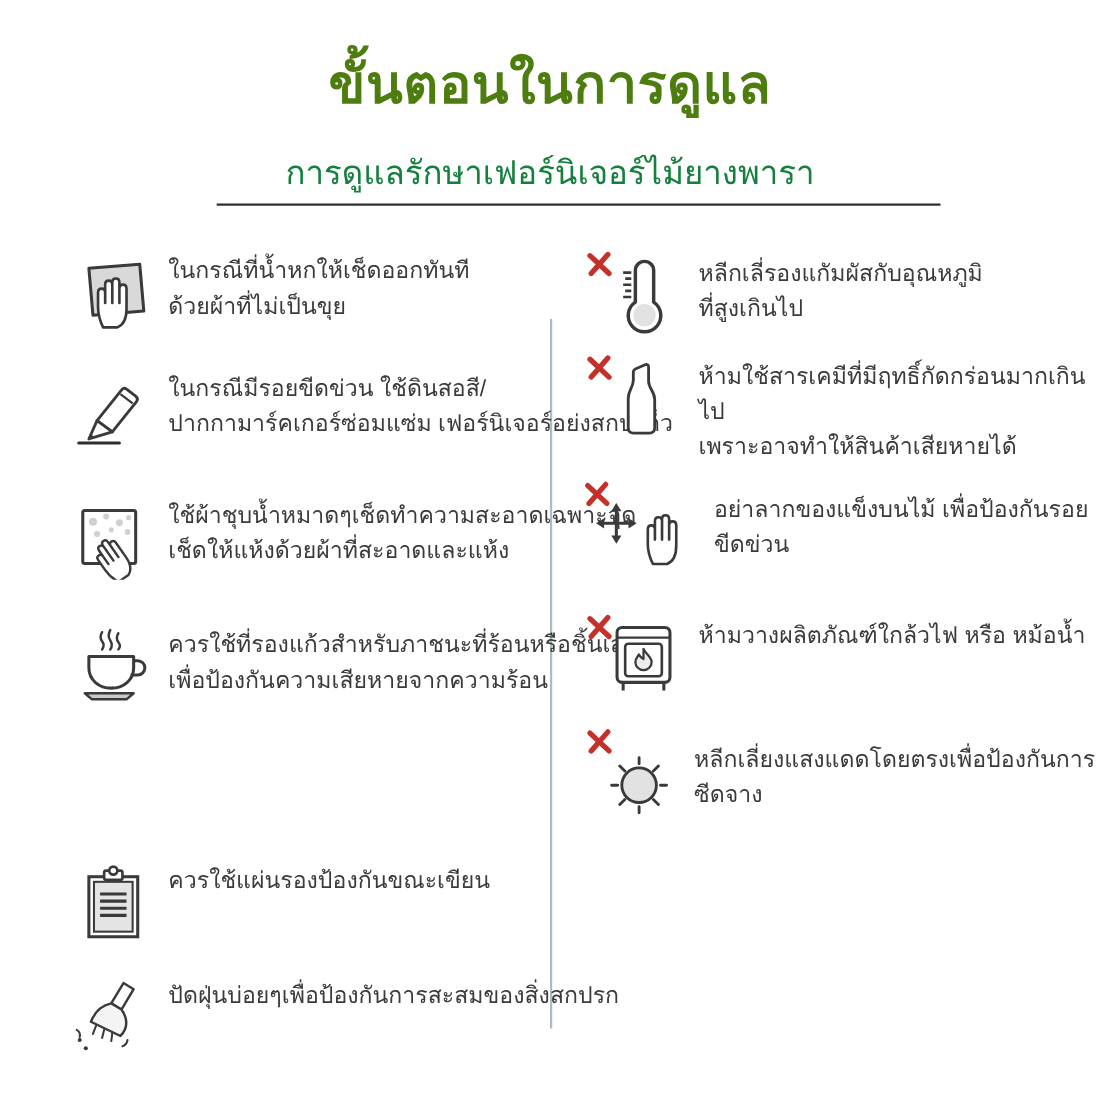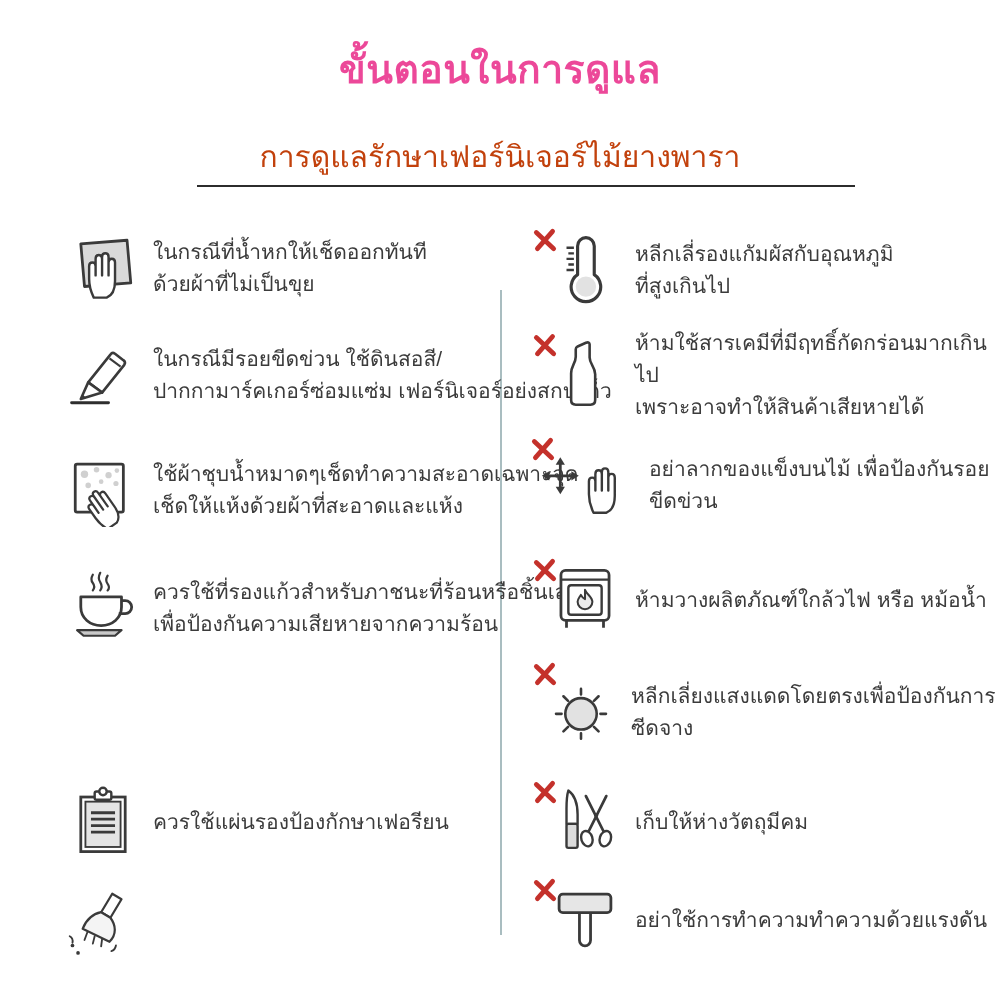--- a/index.html
+++ b/index.html
@@ -5,37 +5,37 @@
   html,body{margin:0;padding:0;}
   body{
     width:1000px;height:1000px;background:#ffffff;
     font-family:"Liberation Sans","DejaVu Sans",sans-serif;
     color:#3b3b3b; overflow:hidden;
   }
   .page{position:relative;width:1000px;height:1000px;background:#fff;}
 
   .title{
     position:absolute;top:38px;left:0;right:0;text-align:center;
-    font-size:39px;font-weight:700;color:#ec4899;letter-spacing:.5px;
+    font-size:49px;font-weight:700;color:#4d7c0f;letter-spacing:.5px;
   }
   .subtitle{
     position:absolute;top:133px;left:0;right:0;text-align:center;
-    font-size:30px;font-weight:400;color:#c2410c;
+    font-size:30px;font-weight:400;color:#15803d;
   }
   .rule{
     position:absolute;top:185px;left:197px;width:658px;height:2px;
     background:#2c2c2c;
   }
   .vdivider{
     position:absolute;left:500px;top:290px;width:2px;height:645px;
     background:#a9bdc0;
   }
 
   .item{
-    position:absolute;display:flex;align-items:center;gap:13px;
+    position:absolute;display:flex;gap:13px;
     transform:translateY(-50%);
   }
   .icon{position:relative;flex:0 0 auto;line-height:0;}
   .cross{
     position:absolute;left:-16px;top:-6px;width:26px;height:26px;
   }
   .txt{
     font-size:21px;line-height:1.52;color:#3b3b3b;white-space:pre-line;
   }
   svg{display:block;}
@@ -114,34 +114,35 @@
   <div class="item" style="left:66px;top:822px">
     <span class="icon">
       <svg width="74" height="74" viewBox="0 0 80 80">
         <rect x="16" y="13" width="48" height="59" fill="#fff" stroke="#3a3a3a" stroke-width="3"></rect>
         <rect x="21" y="18" width="38" height="49" fill="#e4e4e4" stroke="#3a3a3a" stroke-width="2"></rect>
         <rect x="31" y="7" width="18" height="9" rx="2" fill="#fff" stroke="#3a3a3a" stroke-width="2.6"></rect>
         <circle cx="40" cy="7" r="4" fill="#fff" stroke="#3a3a3a" stroke-width="2.6"></circle>
         <path d="M27 30 H53 M27 37 H53 M27 44 H53 M27 51 H53" stroke="#3a3a3a" stroke-width="3"></path>
       </svg>
     </span>
-    <span class="txt">ควรใช้แผ่นรองป้องกักษาเฟอรียน</span>
+    <span class="txt">ควรใช้แผ่นรองป้องกันขณะเขียน</span>
   </div>
 
   <div class="item" style="left:66px;top:927px">
     <span class="icon">
       <svg width="74" height="74" viewBox="0 0 80 80">
         <path d="M50 4 L60 10 L48 30 L38 24 Z" fill="#fff" stroke="#3a3a3a" stroke-width="2.4" stroke-linejoin="round"></path>
         <path d="M38 24 L48 30 C54 38 55 48 47 56 L18 42 C22 32 28 26 38 24 Z" fill="#f4f4f4" stroke="#3a3a3a" stroke-width="2.4" stroke-linejoin="round"></path>
         <path d="M23 46 l-3 8 M31 50 l-2 8 M39 53 l-1 8" stroke="#3a3a3a" stroke-width="2" stroke-linecap="round" fill="none"></path>
         <circle cx="7" cy="60" r="2" fill="#3a3a3a"></circle>
           <circle cx="13" cy="68" r="2" fill="#3a3a3a"></circle>
         <path d="M4 50 q4 2 3 7 M54 60 q-1 5 -5 6" stroke="#3a3a3a" stroke-width="2" fill="none" stroke-linecap="round"></path>
       </svg>
     </span>
+    <span class="txt">ปัดฝุ่นบ่อยๆเพื่อป้องกันการสะสมของสิ่งสกปรก</span>
   </div>
 
   <div class="item" style="left:548px;top:270px">
     <span class="icon">
       <svg class="cross" viewBox="0 0 24 24">
           <path d="M4 5 L20 20 M19 4 L5 20" stroke="#c4312b" stroke-width="4.4" stroke-linecap="round" fill="none"></path>
         </svg>
       <svg width="74" height="74" viewBox="0 0 80 80">
         <path d="M32 14 a9 9 0 0 1 18 0 V45 a16 16 0 1 1 -18 0 Z" fill="#fff" stroke="#3a3a3a" stroke-width="3.4" stroke-linejoin="round"></path>
         <circle cx="41" cy="58" r="11" fill="#e2e2e2"></circle>
@@ -206,43 +207,15 @@
         <rect x="14" y="8" width="52" height="54" rx="5" fill="#fff" stroke="#3a3a3a" stroke-width="3"></rect>
         <path d="M14 18 H66" stroke="#3a3a3a" stroke-width="2.4"></path>
         <rect x="22" y="24" width="36" height="32" rx="3" fill="#fff" stroke="#3a3a3a" stroke-width="2.6"></rect>
         <path d="M40 29 c2 5 8 8 8 13 a8 8 0 0 1 -16 0 c0 -3 2 -5 3.5 -7.5 q1.5 3 4.5 4.5 q0 -5 0 -10 z" fill="#ececec" stroke="#3a3a3a" stroke-width="2.2" stroke-linejoin="round"></path>
         <path d="M20 62 v8 M60 62 v8" stroke="#3a3a3a" stroke-width="3"></path>
       </svg>
     </span>
     <span class="txt">ห้ามวางผลิตภัณฑ์ใกล้วไฟ หรือ หม้อน้ำ</span>
   </div>
 
-  <div class="item" style="left:548px;top:822px">
-    <span class="icon">
-      <svg class="cross" viewBox="0 0 24 24">
-          <path d="M4 5 L20 20 M19 4 L5 20" stroke="#c4312b" stroke-width="4.4" stroke-linecap="round" fill="none"></path>
-        </svg>
-      <svg width="74" height="74" viewBox="0 0 80 80">
-        <path d="M22 6 c7 5 10 16 10 26 v10 H20 V26 c0 -8 0 -14 2 -20 z" fill="#fff" stroke="#3a3a3a" stroke-width="2.6" stroke-linejoin="round"></path>
-        <rect x="20" y="42" width="12" height="26" rx="2" fill="#dcdcdc" stroke="#3a3a3a" stroke-width="2.6"></rect>
-        <path d="M41 12 L60 50 M63 12 L44 50" stroke="#3a3a3a" stroke-width="3" stroke-linecap="round"></path>
-        <ellipse cx="42" cy="58" rx="6" ry="8.5" fill="#fff" stroke="#3a3a3a" stroke-width="2.6" transform="rotate(-18 42 58)"></ellipse>
-        <ellipse cx="62" cy="58" rx="6" ry="8.5" fill="#fff" stroke="#3a3a3a" stroke-width="2.6" transform="rotate(18 62 58)"></ellipse>
-        <circle cx="52" cy="33" r="2.2" fill="#3a3a3a"></circle>
-      </svg>
-    </span>
-    <span class="txt">เก็บให้ห่างวัตถุมีคม</span>
-  </div>
-
-  <div class="item" style="left:548px;top:920px">
-    <span class="icon">
-      <svg class="cross" viewBox="0 0 24 24">
-          <path d="M4 5 L20 20 M19 4 L5 20" stroke="#c4312b" stroke-width="4.4" stroke-linecap="round" fill="none"></path>
-        </svg>
-      <svg width="74" height="74" viewBox="0 0 80 80">
-        <rect x="12" y="12" width="56" height="20" rx="4" fill="#e6e6e6" stroke="#3a3a3a" stroke-width="3"></rect>
-        <path d="M34 32 V62 a6 6 0 0 0 12 0 V32" fill="none" stroke="#3a3a3a" stroke-width="3"></path>
-      </svg>
-    </span>
-    <span class="txt">อย่าใช้การทำความทำความด้วยแรงดัน</span>
-  </div>
+
 
 </div>
 
 </body></html>

